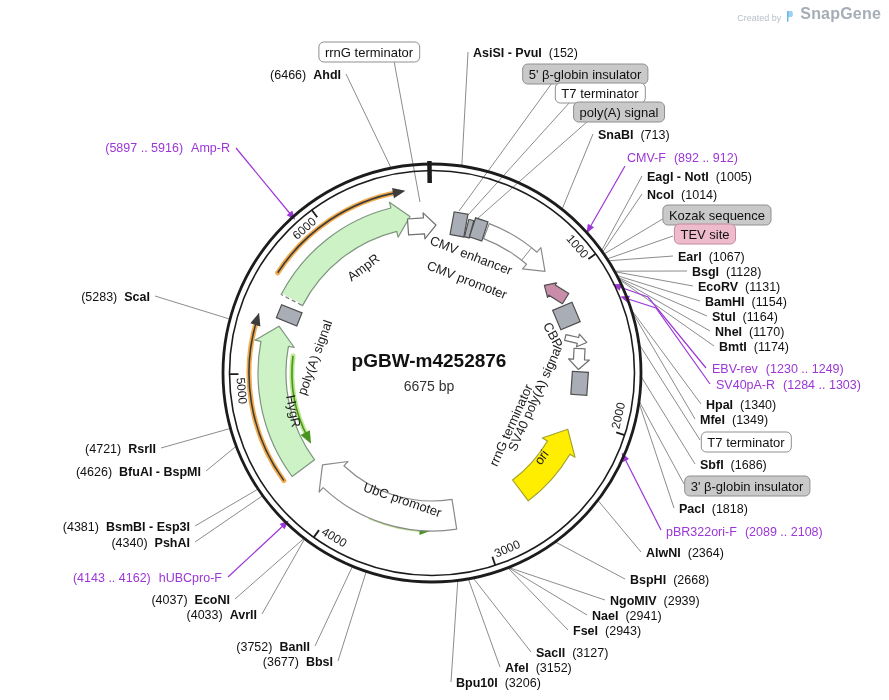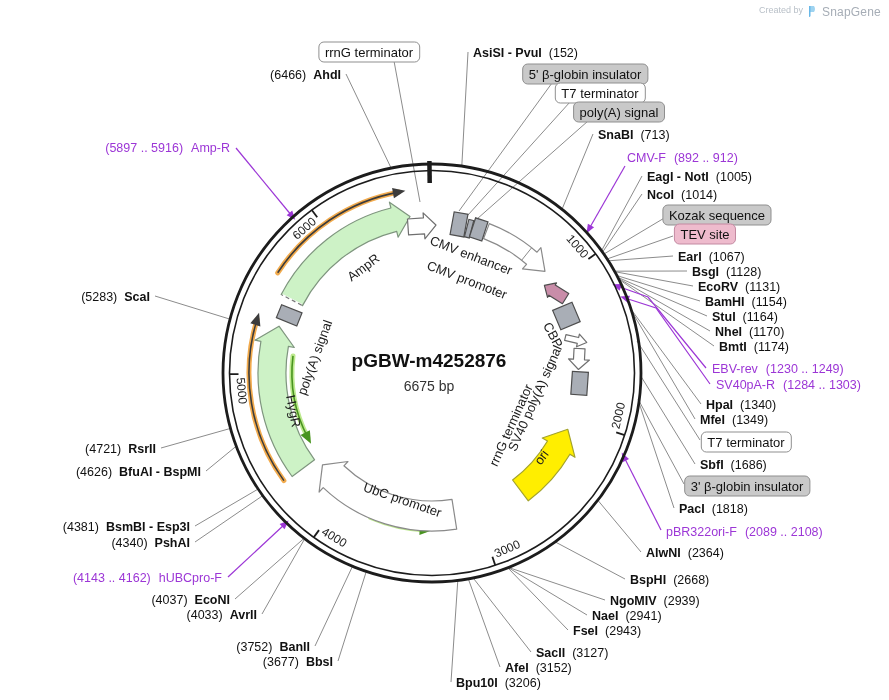--- a/index.html
+++ b/index.html
@@ -1,21 +1,21 @@
 <!DOCTYPE html>
 <html><head>
 <meta charset="utf-8">
 <style>
   html,body{margin:0;padding:0;background:#ffffff;}
   .stage{position:relative;width:889px;height:700px;background:#ffffff;overflow:hidden;
          font-family:"Liberation Sans",sans-serif;}
   svg text{font-family:"Liberation Sans",sans-serif;}
-  .credit{position:absolute;top:5px;right:8px;display:flex;align-items:flex-start;gap:4px;}
+  .credit{position:absolute;top:5px;right:8px;display:flex;align-items:flex-end;gap:4px;}
   .credit .prefix{font-size:9px;color:#b9c0c8;}
-  .credit .brand{font-size:12px;color:#a6adb6;font-weight:400;letter-spacing:.2px;}
+  .credit .brand{font-size:16px;color:#a6adb6;font-weight:700;letter-spacing:.2px;}
 </style>
 </head>
 <body>
 
 <div class="stage">
   <svg id="map" width="889" height="700" viewBox="0 0 889 700">
       <g>
         <polyline points="468,52 461.8,166.1" fill="none" stroke="#8c8c8c" stroke-width="1"></polyline>
         <polyline points="593,134 562,209.3" fill="none" stroke="#8c8c8c" stroke-width="1"></polyline>
         <polyline points="642,176 601.5,250.8" fill="none" stroke="#8c8c8c" stroke-width="1"></polyline>

